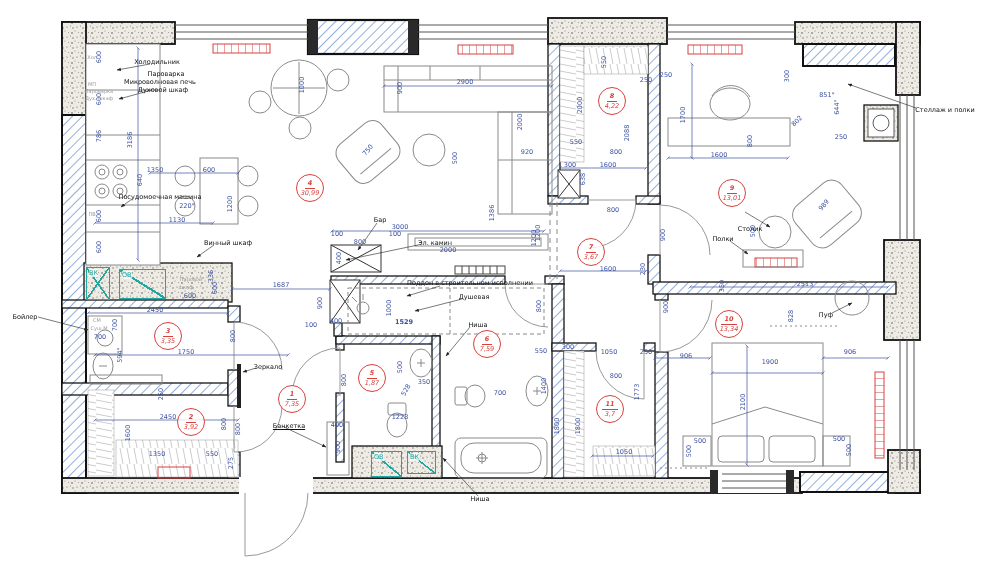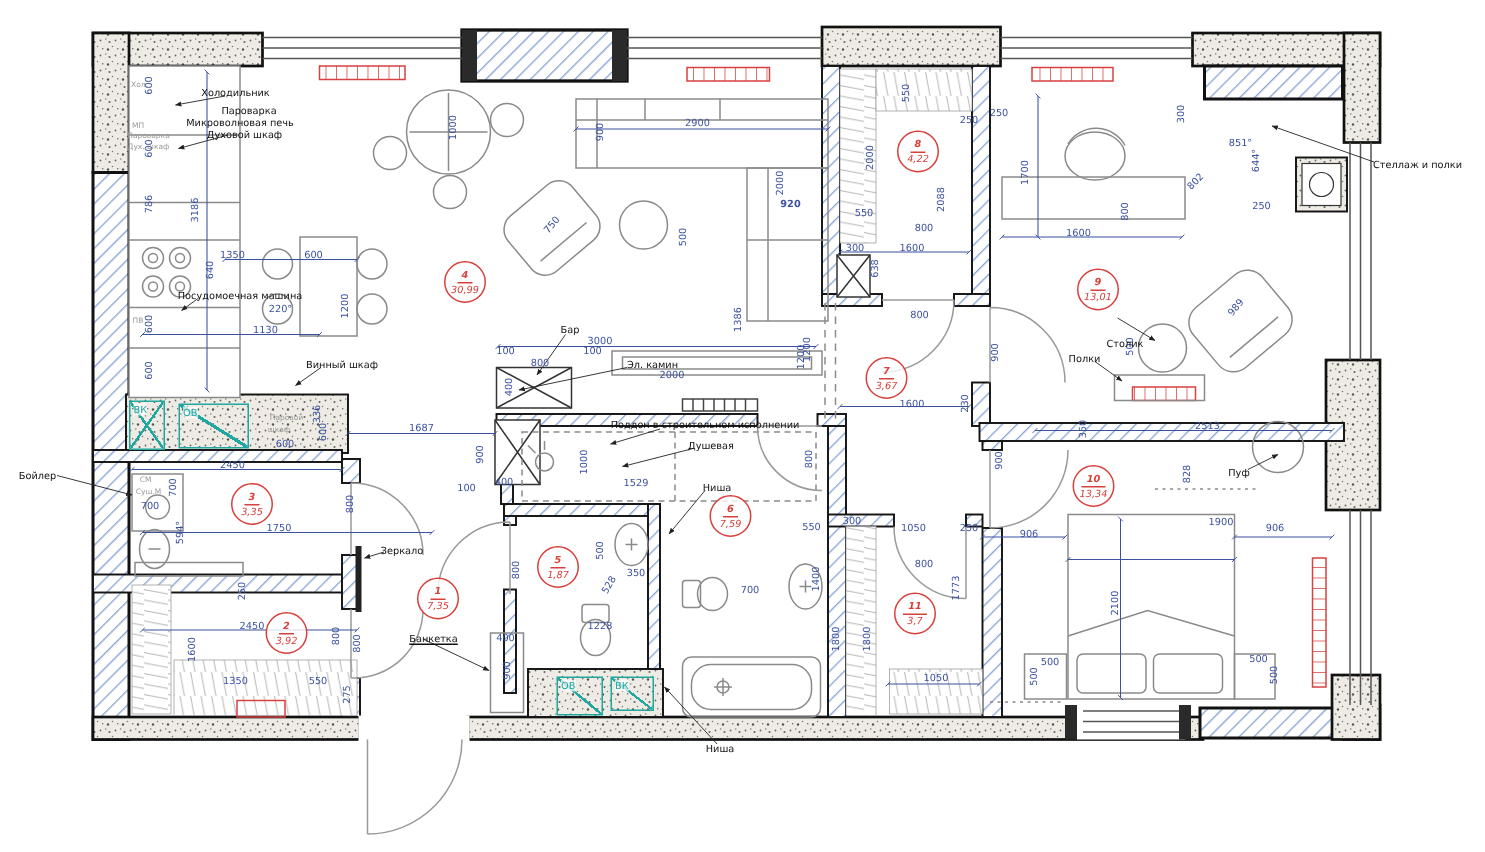--- a/index.html
+++ b/index.html
@@ -317,36 +317,36 @@
       <span class="dim" style="transform: translate(-50%, -50%) rotate(-90deg); left: 99px; top: 247px;">600</span>
       <span class="dim" style="left: 155px; top: 170px;">1350</span>
       <span class="dim" style="left: 209px; top: 170px;">600</span>
       <span class="dim" style="transform: translate(-50%, -50%) rotate(-90deg); left: 230px; top: 204px;">1200</span>
       <span class="dim" style="left: 187px; top: 206px;">220°</span>
       <span class="dim" style="left: 177px; top: 220px;">1130</span>
       <span class="dim" style="transform: translate(-50%, -50%) rotate(-90deg); left: 302px; top: 85px;">1000</span>
       <span class="dim" style="left: 465px; top: 82px;">2900</span>
       <span class="dim" style="transform: translate(-50%, -50%) rotate(-90deg); left: 400px; top: 88px;">900</span>
       <span class="dim" style="transform: translate(-50%, -50%) rotate(-90deg); left: 520px; top: 122px;">2000</span>
-      <span class="dim" style="left: 527px; top: 136px; font-weight: bold;">920</span>
+      <span class="dim" style="left: 527px; top: 152px;">920</span>
       <span class="dim" style="transform: translate(-50%, -50%) rotate(-90deg); left: 455px; top: 158px;">500</span>
       <span class="dim" style="transform: translate(-50%, -50%) rotate(-50deg); left: 368px; top: 150px;">750</span>
       <span class="dim" style="left: 400px; top: 227px;">3000</span>
       <span class="dim" style="left: 337px; top: 234px;">100</span>
       <span class="dim" style="left: 360px; top: 242px;">800</span>
       <span class="dim" style="left: 395px; top: 234px;">100</span>
       <span class="dim" style="transform: translate(-50%, -50%) rotate(-90deg); left: 339px; top: 258px;">400</span>
       <span class="dim" style="left: 448px; top: 250px;">2000</span>
       <span class="dim" style="transform: translate(-50%, -50%) rotate(-90deg); left: 492px; top: 213px;">1386</span>
       <span class="dim" style="transform: translate(-50%, -50%) rotate(-90deg); left: 538px; top: 233px;">1200</span>
       <span class="dim" style="transform: translate(-50%, -50%) rotate(-90deg); left: 320px; top: 303px;">900</span>
       <span class="dim" style="left: 336px; top: 321px;">400</span>
       <span class="dim" style="left: 311px; top: 325px;">100</span>
       <span class="dim" style="transform: translate(-50%, -50%) rotate(-90deg); left: 389px; top: 308px;">1000</span>
-      <span class="dim" style="left: 424px; top: 322px;">1529</span>
+      <span class="dim" style="left: 404px; top: 322px; font-weight: bold;">1529</span>
       <span class="dim" style="left: 281px; top: 285px;">1687</span>
       <span class="dim" style="transform: translate(-50%, -50%) rotate(-90deg); left: 211px; top: 276px;">336</span>
       <span class="dim" style="transform: translate(-50%, -50%) rotate(-90deg); left: 215px; top: 288px;">600</span>
       <span class="dim" style="left: 190px; top: 296px;">600</span>
       <span class="dim" style="left: 155px; top: 310px;">2450</span>
       <span class="dim" style="transform: translate(-50%, -50%) rotate(-90deg); left: 115px; top: 325px;">700</span>
       <span class="dim" style="left: 100px; top: 337px;">700</span>
       <span class="dim" style="transform: translate(-50%, -50%) rotate(-90deg); left: 233px; top: 336px;">800</span>
       <span class="dim" style="left: 186px; top: 352px;">1750</span>
       <span class="dim" style="transform: translate(-50%, -50%) rotate(-90deg); left: 120px; top: 355px;">594°</span>
@@ -389,21 +389,21 @@
       <span class="dim" style="left: 576px; top: 142px;">550</span>
       <span class="dim" style="transform: translate(-50%, -50%) rotate(-90deg); left: 683px; top: 115px;">1700</span>
       <span class="dim" style="left: 719px; top: 155px;">1600</span>
       <span class="dim" style="transform: translate(-50%, -50%) rotate(-90deg); left: 750px; top: 141px;">800</span>
       <span class="dim" style="transform: translate(-50%, -50%) rotate(-90deg); left: 753px; top: 231px;">500</span>
       <span class="dim" style="transform: translate(-50%, -50%) rotate(-90deg); left: 722px; top: 286px;">350</span>
       <span class="dim" style="left: 805px; top: 284px;">2513</span>
       <span class="dim" style="transform: translate(-50%, -50%) rotate(-90deg); left: 791px; top: 316px;">828</span>
       <span class="dim" style="left: 686px; top: 356px;">906</span>
       <span class="dim" style="left: 850px; top: 352px;">906</span>
-      <span class="dim" style="left: 770px; top: 348px; margin-left: 44px;">1900</span>
+      <span class="dim" style="left: 770px; top: 362px;">1900</span>
       <span class="dim" style="transform: translate(-50%, -50%) rotate(-90deg); left: 743px; top: 402px;">2100</span>
       <span class="dim" style="left: 700px; top: 441px;">500</span>
       <span class="dim" style="transform: translate(-50%, -50%) rotate(-90deg); left: 689px; top: 451px;">500</span>
       <span class="dim" style="left: 839px; top: 439px;">500</span>
       <span class="dim" style="transform: translate(-50%, -50%) rotate(-90deg); left: 849px; top: 450px;">500</span>
       <span class="dim" style="left: 609px; top: 352px;">1050</span>
       <span class="dim" style="left: 646px; top: 352px;">250</span>
       <span class="dim" style="left: 616px; top: 376px;">800</span>
       <span class="dim" style="transform: translate(-50%, -50%) rotate(-90deg); left: 637px; top: 392px;">1773</span>
       <span class="dim" style="transform: translate(-50%, -50%) rotate(-90deg); left: 578px; top: 426px;">1800</span>

